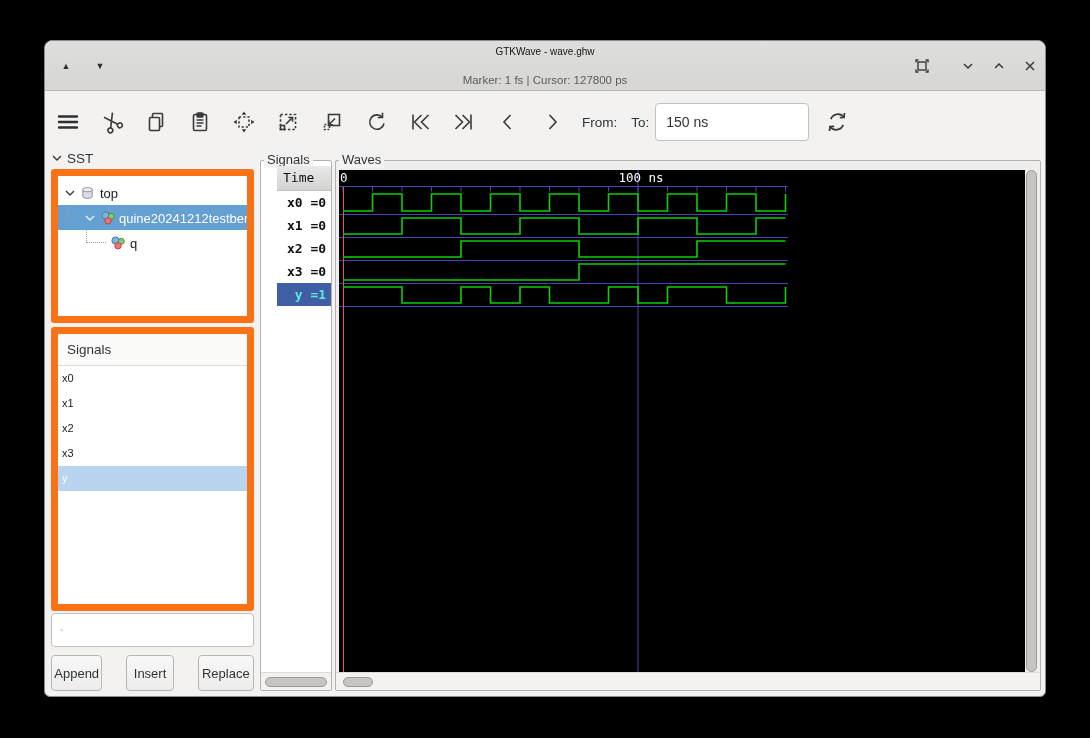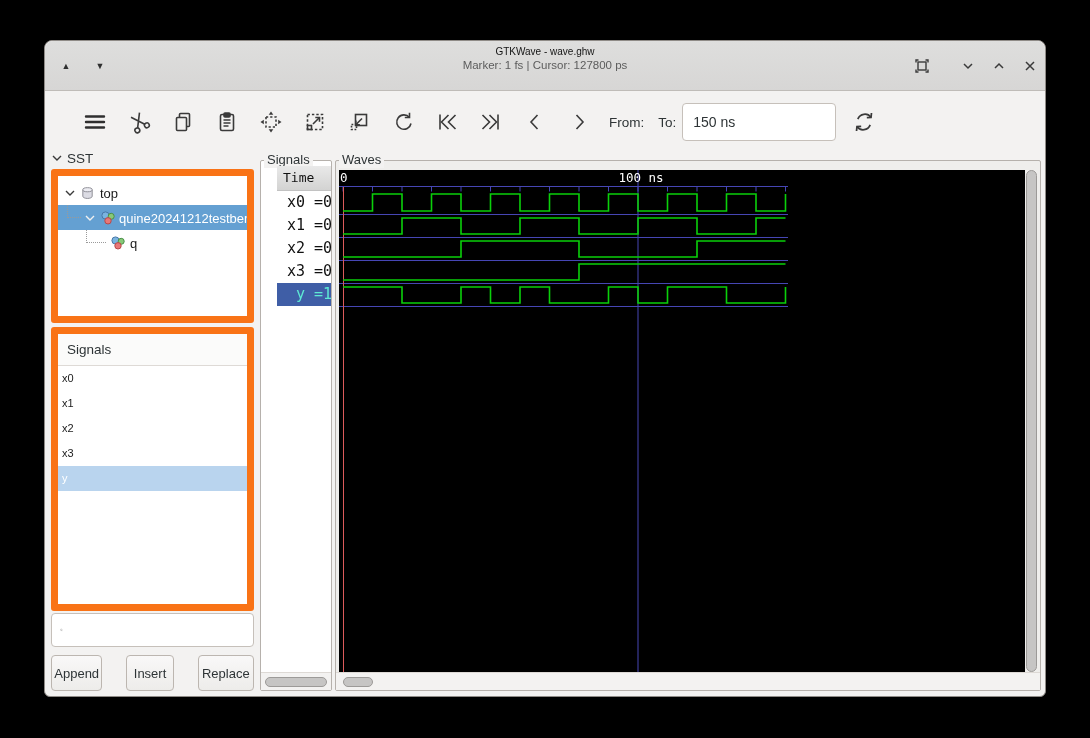--- a/index.html
+++ b/index.html
@@ -10,26 +10,26 @@
             box-shadow:0 8px 28px rgba(0,0,0,.55); }
 
   
   .titlebar { position:absolute; left:0; top:0; right:0; height:50px;
               background:linear-gradient(#dededd,#d7d6d5); border-bottom:1px solid #bfbcb8;
               border-radius:8px 8px 0 0; }
   .tb-btn { position:absolute; top:14px; width:22px; height:22px; border:none; background:transparent;
             color:#3a3a3a; display:flex; align-items:center; justify-content:center; cursor:default; }
   .tb-center { position:absolute; left:0; right:0; top:5px; text-align:center; }
   .tb-title { font-size:10px; color:#141414; }
-  .tb-sub { font-size:11.5px; color:#5c5c5c; margin-top:2px; }
+  .tb-sub { font-size:11.5px; color:#5c5c5c; margin-top:17px; }
   .tri { font-size:9px; color:#2f2f2f; }
 
   
   .toolbar { position:absolute; left:0; top:50px; right:0; height:62px;
-             display:flex; align-items:center; padding:0 28px; }
+             display:flex; align-items:center; padding:0 1px; }
   .tool-btn { width:28px; height:28px; margin:0 8px; background:transparent; border:none;
               display:flex; align-items:center; justify-content:center; }
   .tool-btn svg { stroke:#3a3a3a; fill:none; stroke-width:1.6; }
   .fld-label { font-size:13.5px; color:#2e3436; margin:0 6px 0 8px; }
   .fld { height:38px; border:1px solid #c6c0ba; border-radius:4px; background:#fff;
          font-size:14px; color:#2e3436; padding:0 10px; font-family:"Liberation Sans",sans-serif; }
   .fld.from { width:168px; } .fld.to { width:154px; }
 
   
   .main { position:absolute; left:0; top:112px; right:0; bottom:0; }
@@ -62,21 +62,21 @@
   .gbtn.append { width:62px; } .gbtn.insert { width:57px; } .gbtn.replace { width:68px; }
 
   .frame { position:absolute; border:1px solid #b6b1ac; border-radius:2px; }
   .frame-label { position:absolute; top:-9px; left:3px; background:#f3f2f1; padding:0 3px;
                  font-size:13px; color:#2e3436; line-height:16px; }
   .values-frame { left:215px; top:7px; width:72px; height:531px; background:#fff; }
   .values-inner { position:absolute; left:16px; right:0; top:5px; }
   .time-header { height:25px; line-height:24px; padding-left:6px; background:linear-gradient(#e9e9e9,#d3d3d2);
                  border-bottom:1px solid #c2c2c2; font-family:"DejaVu Sans Mono",monospace; font-size:13px; color:#111; }
   .val-row { height:23px; line-height:23px; padding-left:10px; font-family:"DejaVu Sans Mono",monospace;
-             font-size:15px; color:#111; white-space:pre; }
+             font-size:13px; color:#111; white-space:pre;font-weight:bold; }
   .val-row.selected { background:#3f5ea6; color:#5eead4; }
 
   .waves-frame { left:290px; top:7px; width:706px; height:531px; background:#efeeec; }
   .wave-canvas { position:absolute; left:3px; top:9px; width:686px; height:502px; background:#000; }
   .vscroll { position:absolute; right:2px; top:9px; width:13px; height:502px; }
   .vthumb { position:absolute; left:1px; top:0; width:11px; height:100%; background:#c6c5c4;
             border:1px solid #9c9a98; border-radius:6px; }
   .hscroll-strip { position:absolute; left:0; right:0; bottom:0; height:18px; border-top:1px solid #ddd9d5;
                    background:#f3f2f1; }
   .hthumb { position:absolute; top:4px; height:10px; background:#c6c5c4; border:1px solid #9c9a98; border-radius:5px; }

